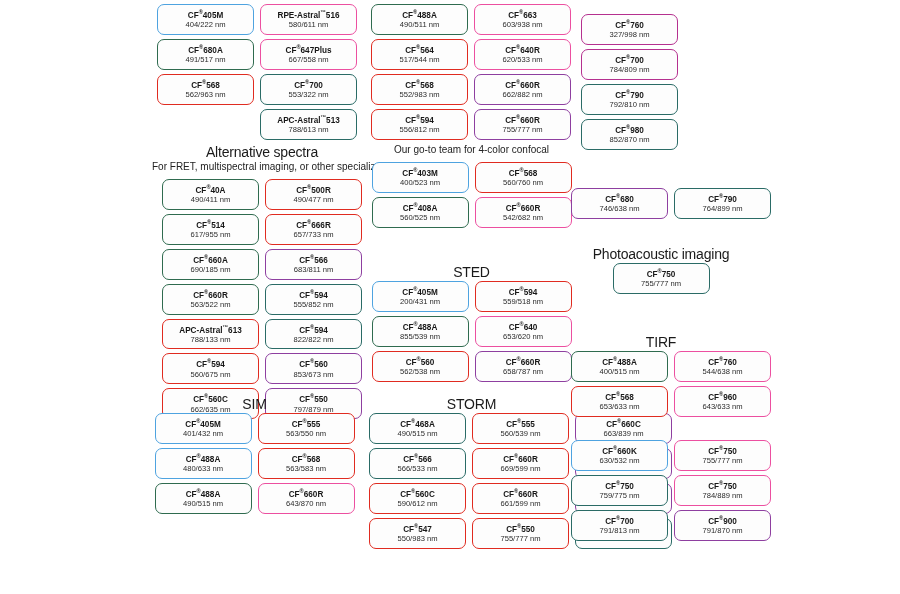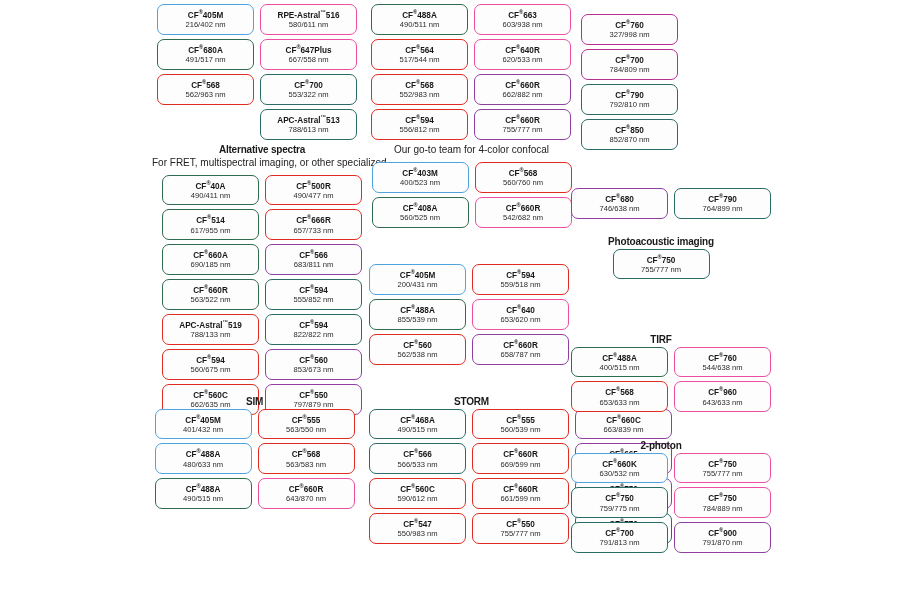--- a/index.html
+++ b/index.html
@@ -14,22 +14,22 @@
   #page {
     position: relative;
     width: 900px;
     height: 594px;
     background: #ffffff;
   }
   .group {
     position: absolute;
   }
   .group-title {
-    font-size: 10px;
-    font-weight: bold;
+    font-size: 14px;
+    font-weight: normal;
     color: #1a1a1a;
     text-align: center;
     line-height: 1.15;
     margin: 0 0 1px 0;
     letter-spacing: -0.2px;
   }
   .group-sub {
     font-size: 10px;
     font-weight: normal;
     color: #222222;
@@ -92,21 +92,21 @@
 </style>
 </head>
 <body>
 
 <div id="page">
     <div class="group" style="left: 157px; top: 4px;">
       <div class="col-wrap">
         <div class="col">
           <div class="chip c-blue">
             <div class="nm"><span>CF</span><sup>®</sup><span>405M</span></div>
-            <div class="wl">216/402 nm</div>
+            <div class="wl">404/222 nm</div>
           </div>
           <div class="chip c-green">
             <div class="nm"><span>CF</span><sup>®</sup><span>680A</span></div>
             <div class="wl">491/517 nm</div>
           </div>
           <div class="chip c-red">
             <div class="nm"><span>CF</span><sup>®</sup><span>568</span></div>
             <div class="wl">562/963 nm</div>
           </div>
         </div>
@@ -179,21 +179,21 @@
           </div>
           <div class="chip c-magenta">
             <div class="nm"><span>CF</span><sup>®</sup><span>700</span></div>
             <div class="wl">784/809 nm</div>
           </div>
           <div class="chip c-teal">
             <div class="nm"><span>CF</span><sup>®</sup><span>790</span></div>
             <div class="wl">792/810 nm</div>
           </div>
           <div class="chip c-teal">
-            <div class="nm"><span>CF</span><sup>®</sup><span>850</span></div>
+            <div class="nm"><span>CF</span><sup>®</sup><span>980</span></div>
             <div class="wl">852/870 nm</div>
           </div>
         </div>
       </div>
     </div>
     <div class="group" style="left: 152px; top: 144px;">
       <div class="group-title" style="width: 220px;">Alternative spectra</div>
       <div class="group-sub" style="width: 220px;">For FRET, multispectral imaging, or other specialized</div>
       <div class="col-wrap">
         <div class="col">
@@ -207,21 +207,21 @@
           </div>
           <div class="chip c-green">
             <div class="nm"><span>CF</span><sup>®</sup><span>660A</span></div>
             <div class="wl">690/185 nm</div>
           </div>
           <div class="chip c-green">
             <div class="nm"><span>CF</span><sup>®</sup><span>660R</span></div>
             <div class="wl">563/522 nm</div>
           </div>
           <div class="chip c-red">
-            <div class="nm"><span>APC-Astral</span><sup>™</sup><span>519</span></div>
+            <div class="nm"><span>APC-Astral</span><sup>™</sup><span>613</span></div>
             <div class="wl">788/133 nm</div>
           </div>
           <div class="chip c-red">
             <div class="nm"><span>CF</span><sup>®</sup><span>594</span></div>
             <div class="wl">560/675 nm</div>
           </div>
           <div class="chip c-red">
             <div class="nm"><span>CF</span><sup>®</sup><span>560C</span></div>
             <div class="wl">662/635 nm</div>
           </div>
@@ -277,20 +277,21 @@
             <div class="wl">560/760 nm</div>
           </div>
           <div class="chip c-pink">
             <div class="nm"><span>CF</span><sup>®</sup><span>660R</span></div>
             <div class="wl">542/682 nm</div>
           </div>
         </div>
       </div>
     </div>
     <div class="group" style="left: 369px; top: 264px;">
+      <div class="group-title" style="width: 205px;">STED</div>
       <div class="col-wrap">
         <div class="col">
           <div class="chip c-blue">
             <div class="nm"><span>CF</span><sup>®</sup><span>405M</span></div>
             <div class="wl">200/431 nm</div>
           </div>
           <div class="chip c-green">
             <div class="nm"><span>CF</span><sup>®</sup><span>488A</span></div>
             <div class="wl">855/539 nm</div>
           </div>
@@ -416,21 +417,21 @@
           </div>
         </div>
         <div class="col">
           <div class="chip c-teal">
             <div class="nm"><span>CF</span><sup>®</sup><span>790</span></div>
             <div class="wl">764/899 nm</div>
           </div>
         </div>
       </div>
     </div>
-    <div class="group" style="left: 571px; top: 236px;">
+    <div class="group" style="left: 571px; top: 246px;">
       <div class="group-title" style="width: 180px;">Photoacoustic imaging</div>
       <div class="col-wrap">
         <div class="col">
           <div class="chip c-teal">
             <div class="nm"><span>CF</span><sup>®</sup><span>750</span></div>
             <div class="wl">755/777 nm</div>
           </div>
         </div>
       </div>
     </div>
@@ -453,21 +454,20 @@
             <div class="wl">544/638 nm</div>
           </div>
           <div class="chip c-pink">
             <div class="nm"><span>CF</span><sup>®</sup><span>960</span></div>
             <div class="wl">643/633 nm</div>
           </div>
         </div>
       </div>
     </div>
     <div class="group" style="left: 571px; top: 440px;">
-      <div class="group-title" style="width: 180px;">2-photon</div>
       <div class="col-wrap">
         <div class="col">
           <div class="chip c-blue">
             <div class="nm"><span>CF</span><sup>®</sup><span>660K</span></div>
             <div class="wl">630/532 nm</div>
           </div>
           <div class="chip c-teal">
             <div class="nm"><span>CF</span><sup>®</sup><span>750</span></div>
             <div class="wl">759/775 nm</div>
           </div>

